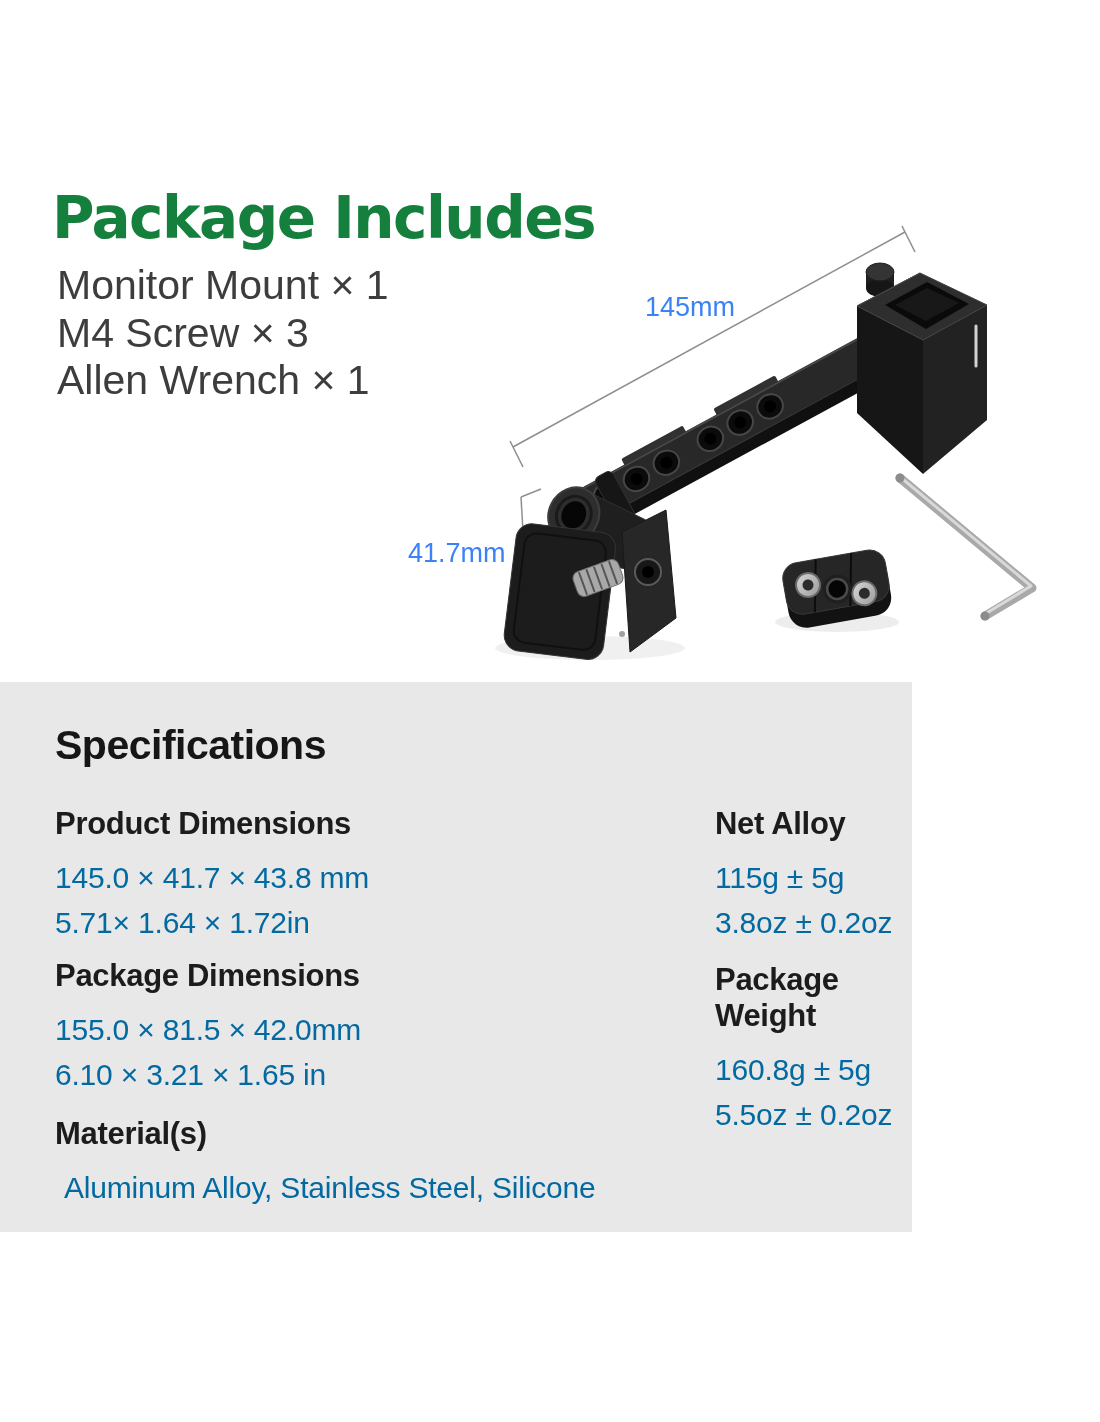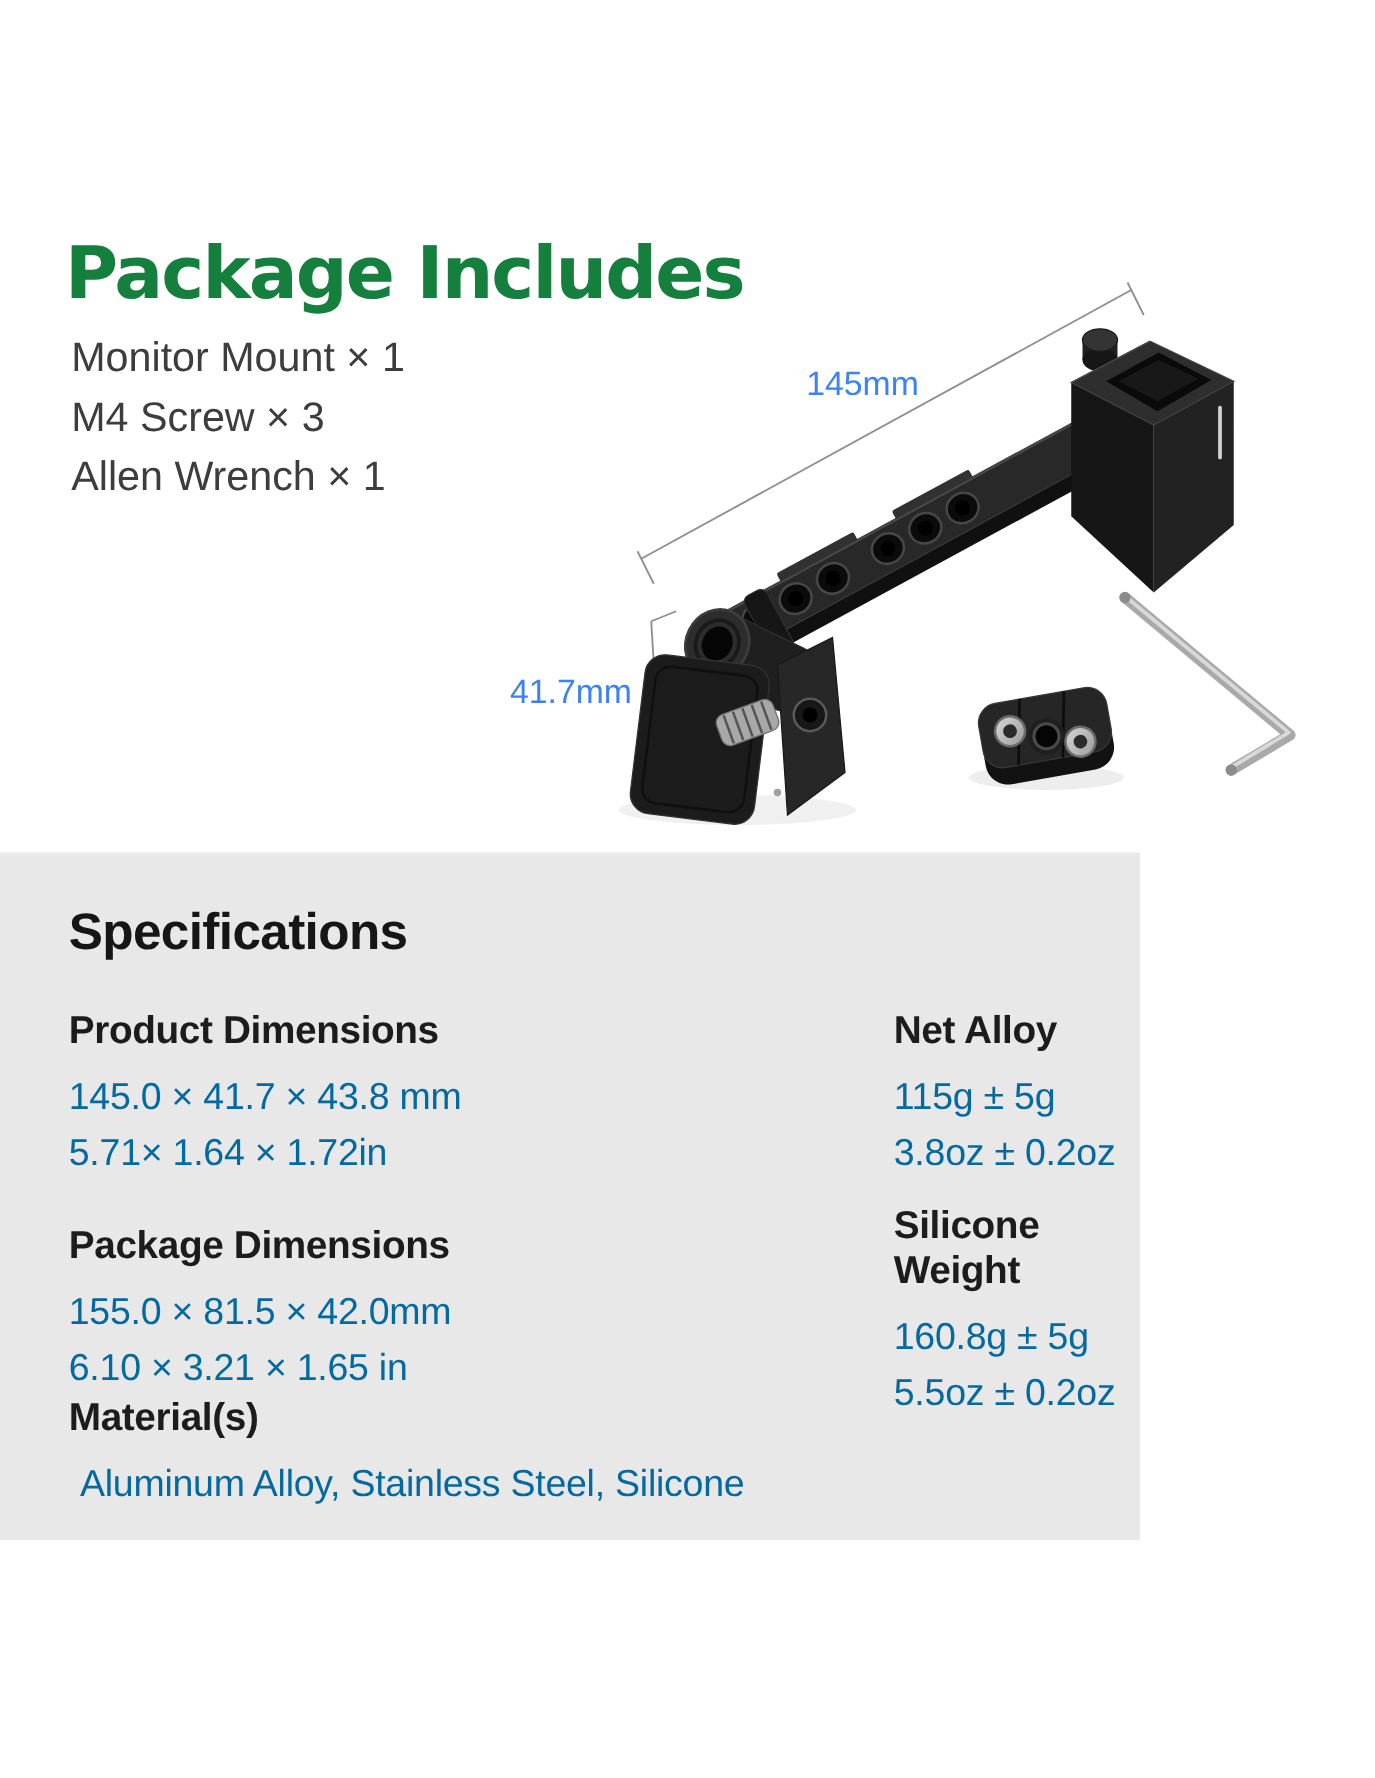--- a/index.html
+++ b/index.html
@@ -8,21 +8,21 @@
     font-family:"Liberation Sans",sans-serif;overflow:hidden;
   }
   
   .pkg-title{
     position:absolute;left:52px;top:184px;margin:0;
     font-family:"DejaVu Sans","Liberation Sans",sans-serif;
     font-size:58px;font-weight:bold;letter-spacing:-1.5px;color:#15803d;
   }
   .pkg-list{
     position:absolute;left:57px;top:262px;margin:0;padding:0;list-style:none;
-    font-size:33px;color:#3d3d3d;line-height:47.5px;font-weight:400;
+    font-size:41px;color:#3d3d3d;line-height:47.5px;font-weight:400;
   }
   
   .figure{position:absolute;left:390px;top:210px;width:690px;height:450px;}
   .figure svg{position:absolute;left:0;top:0;}
   .dim-label{
     position:absolute;font-size:27px;color:#3b82f6;white-space:nowrap;
   }
   .dim-145{left:255px;top:82px;}   
   .dim-417{left:18px;top:328px;}
   
@@ -36,21 +36,21 @@
   }
   .spec-block{position:absolute;}
   .spec-block h3{
     margin:0 0 13px 0;font-size:31px;font-weight:bold;color:#1c1c1c;letter-spacing:-0.3px;
   }
   .spec-block .val{
     font-size:30px;color:#0369a1;line-height:45px;letter-spacing:-0.2px;
   }
   .pos-r1c1{left:55px;top:124px;}
   .pos-r1c2{left:715px;top:124px;}
-  .pos-r2c1{left:55px;top:296px;}
+  .pos-r2c1{left:55px;top:276px;}
   .pos-r2c2{left:715px;top:280px;}
   .pos-r3c1{left:55px;top:434px;}
   .indent{padding-left:9px;}
 </style>
 </head>
 <body>
 
 <div class="canvas">
 
   <h1 class="pkg-title">Package Includes</h1>
@@ -187,21 +187,21 @@
       <div class="val">3.8oz ± 0.2oz</div>
     </div>
 
     <div class="spec-block pos-r2c1">
       <h3>Package Dimensions</h3>
       <div class="val">155.0 × 81.5 × 42.0mm</div>
       <div class="val">6.10 × 3.21 × 1.65 in</div>
     </div>
 
     <div class="spec-block pos-r2c2">
-      <h3>Silicone Weight</h3>
+      <h3>Package Weight</h3>
       <div class="val">160.8g ± 5g</div>
       <div class="val">5.5oz ± 0.2oz</div>
     </div>
 
     <div class="spec-block pos-r3c1">
       <h3>Material(s)</h3>
       <div class="val indent">Aluminum Alloy, Stainless Steel, Silicone</div>
     </div>
   </section>
 

